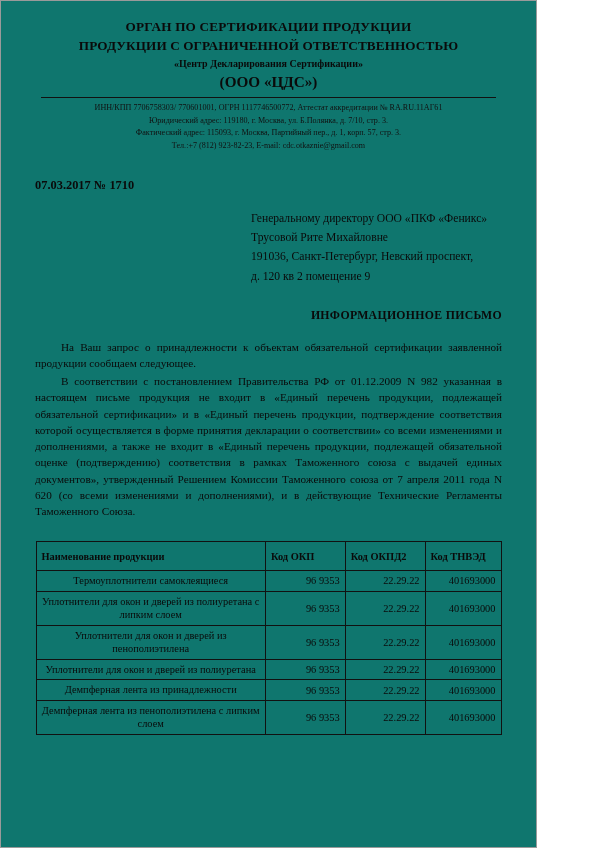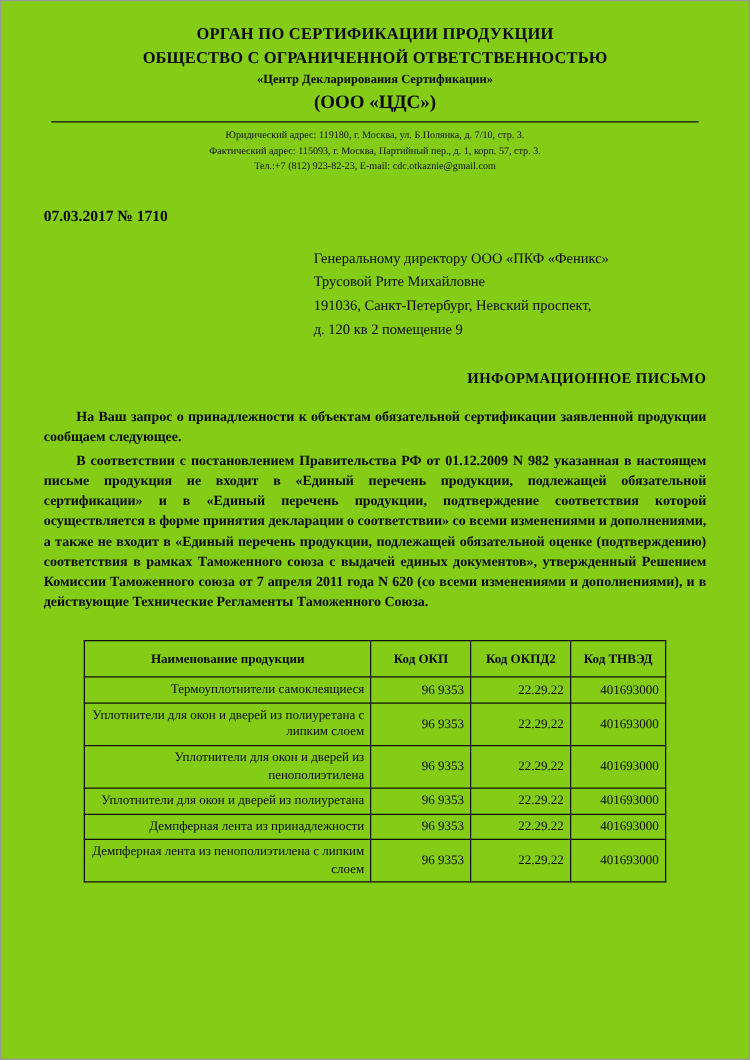--- a/index.html
+++ b/index.html
@@ -8,25 +8,25 @@
     background: #fff;
   }
   body {
     width: 600px;
     height: 848px;
     font-family: "Liberation Serif", serif;
     color: #0a0a0a;
   }
   .page {
     position: relative;
-    width: 600px;
+    width: 537px;
     height: 848px;
     box-sizing: border-box;
     border: 1px solid #9a9a9a;
-    background: #84cc16;
+    background: #0f766e;
     overflow: hidden;
   }
   .inner {
     padding: 18px 34px 0 34px;
   }
   .hdr {
     text-align: center;
     font-weight: bold;
   }
   .hdr-line1 {
@@ -81,68 +81,68 @@
   }
   .body-text {
     margin-top: 16px;
     font-size: 11.2px;
     line-height: 1.45;
     text-align: justify;
   }
   .body-text p {
     margin: 0 0 2px 0;
     text-indent: 26px;
-    font-weight: bold;
   }
   table.products {
     margin: 22px auto 0 auto;
     border-collapse: collapse;
     width: 466px;
     font-size: 10.4px;
   }
   table.products th,
   table.products td {
     border: 1px solid #111;
     padding: 3px 5px;
     vertical-align: middle;
   }
   table.products th {
     font-weight: bold;
+    text-align: left;
+    height: 22px;
+  }
+  table.products td.name {
     text-align: center;
-    height: 22px;
-  }
-  table.products td.name {
-    text-align: right;
     line-height: 1.3;
   }
   table.products td.code {
     text-align: right;
     white-space: nowrap;
   }
   col.c-name { width: 230px; }
   col.c-okp { width: 80px; }
   col.c-okpd { width: 80px; }
   col.c-tnved { width: 76px; }
 </style>
 </head>
 <body>
 
 <div class="page">
   <div class="inner">
 
     <div class="hdr">
       <div class="hdr-line1">ОРГАН ПО СЕРТИФИКАЦИИ ПРОДУКЦИИ</div>
-      <div class="hdr-line2">ОБЩЕСТВО С ОГРАНИЧЕННОЙ ОТВЕТСТВЕННОСТЬЮ</div>
+      <div class="hdr-line2">ПРОДУКЦИИ С ОГРАНИЧЕННОЙ ОТВЕТСТВЕННОСТЬЮ</div>
       <div class="hdr-line3">«Центр Декларирования Сертификации»</div>
       <div class="hdr-line4">(ООО «ЦДС»)</div>
     </div>
 
     <div class="rule"></div>
 
     <div class="req">
+      <div>ИНН/КПП  7706758303/ 770601001, ОГРН 1117746500772, Аттестат аккредитации № RA.RU.11АГ61</div>
       <div>Юридический адрес: 119180, г. Москва, ул. Б.Полянка, д. 7/10, стр. 3.</div>
       <div>Фактический адрес: 115093, г. Москва, Партийный пер., д. 1, корп. 57, стр. 3.</div>
       <div>Тел.:+7 (812) 923-82-23, E-mail: cdc.otkaznie@gmail.com</div>
     </div>
 
     <div class="docnum">07.03.2017 № 1710</div>
 
     <div class="addressee">
       <div>Генеральному директору ООО «ПКФ «Феникс»</div>
       <div>Трусовой Рите Михайловне</div>

